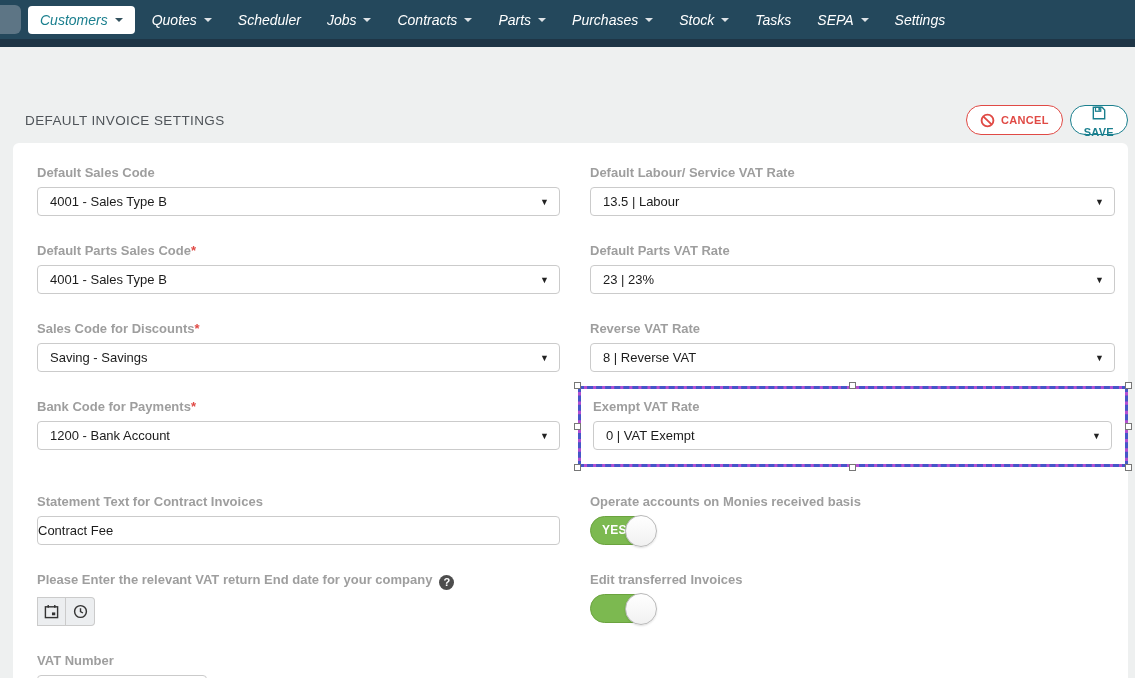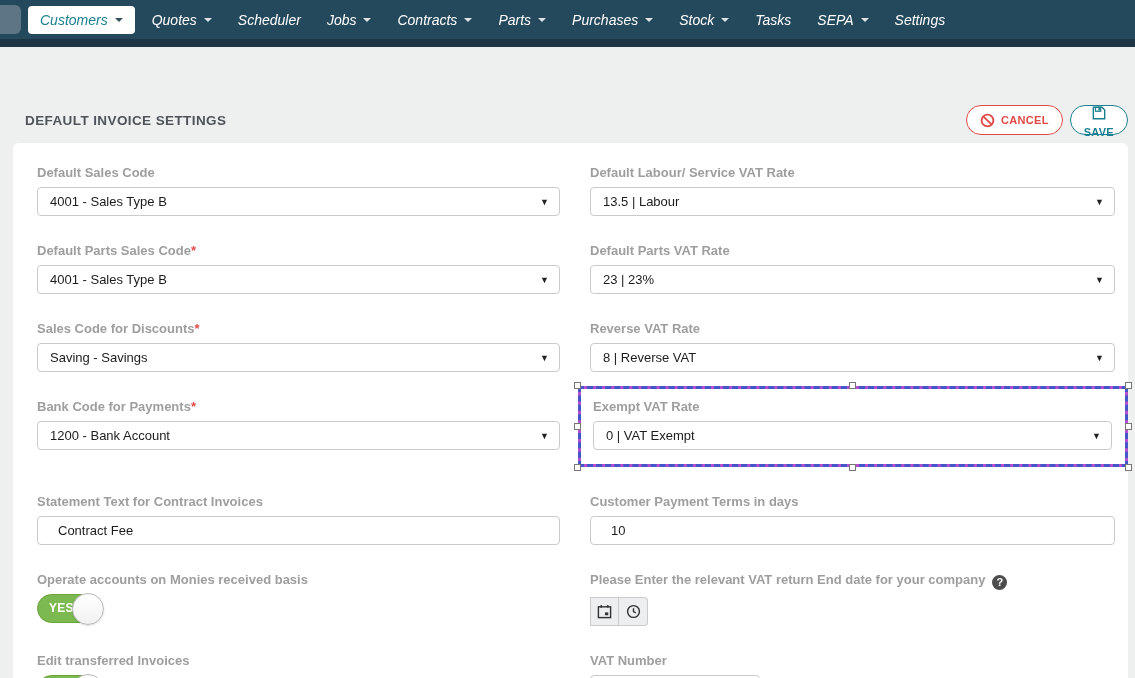--- a/index.html
+++ b/index.html
@@ -58,21 +58,21 @@
 
   
   .page-header {
     display: flex;
     justify-content: space-between;
     align-items: center;
     margin: 58px 7px 8px 25px;
   }
   .page-title {
     font-size: 13.5px;
-    font-weight: bold;
+    font-weight: normal;
     color: #4f5459;
     letter-spacing: 0.4px;
   }
   .header-actions { display: flex; gap: 7px; padding-right: 0; }
   .btn {
     display: inline-flex;
     align-items: center;
     gap: 6px;
     height: 30px;
     padding: 0 13px;
@@ -131,21 +131,21 @@
     line-height: 28px;
     color: #222;
   }
   .text-input {
     width: 100%;
     height: 29px;
     border: 1px solid #cbcbcb;
     border-radius: 4px;
     font-size: 13px;
     color: #1c1c1c;
-    padding: 0 20px;
+    padding: 0 0;
     font-family: "Liberation Sans", sans-serif;
     outline: none;
     background: #fff;
   }
 
   
   .toggle {
     position: relative;
     width: 64px; height: 29px;
     background: #7cb950;
@@ -359,24 +359,20 @@
         <span class="handle h-bm"></span>
         <span class="handle h-br"></span>
         <div class="field-label"><span>Exempt VAT Rate</span><span class="req"></span></div>
         <div class="select-box"><span>0 | VAT Exempt</span><span class="sel-caret">▼</span></div>
       </div>
     </div>
 
     <div class="field">
       <div class="field-label"><span>Statement Text for Contract Invoices</span></div>
       <input class="text-input" value="Contract Fee" style="">
-    </div>
-    <div class="field">
-      <div class="field-label"><span>Customer Payment Terms in days</span></div>
-      <input class="text-input" value="10" style="">
     </div>
 
     <div class="field">
       <div class="field-label"><span>Operate accounts on Monies received basis</span></div>
       <div class="toggle">
         <span class="toggle-text">YES</span>
         <span class="toggle-knob"></span>
       </div>
     </div>
     <div class="field">

